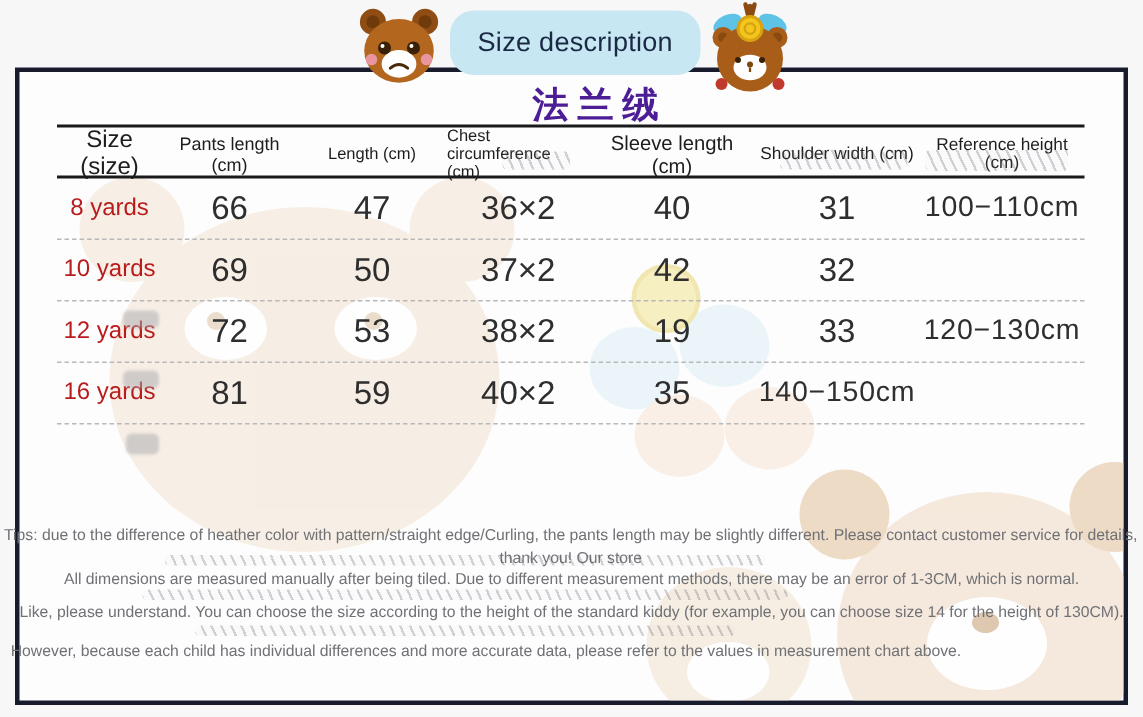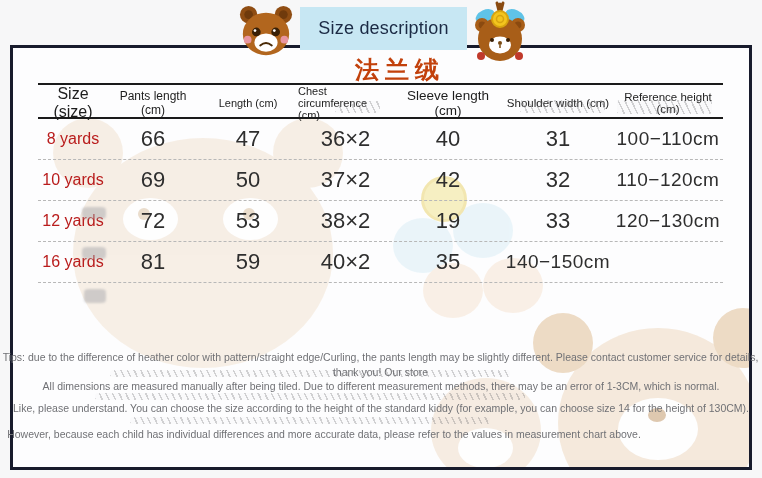--- a/index.html
+++ b/index.html
@@ -9,35 +9,35 @@
     font-family:"Liberation Sans", sans-serif;
     -webkit-font-smoothing:antialiased;
   }
   .page{position:absolute;inset:0;}
 
   
   .title-box{
     position:absolute;left:300px;top:7px;width:167px;height:43px;
     background:#c7e7f3;z-index:4;
     display:flex;align-items:center;justify-content:center;
-    font-size:18px;color:#1b2a44;letter-spacing:.2px;
+    font-size:18px;color:#1b2a44;letter-spacing:.2px;border-radius:16px;
   }
   .bear{position:absolute;z-index:5;}
   .bear-left{left:234px;top:3px;width:64px;height:56px;}
   .bear-right{left:468px;top:1px;width:64px;height:64px;}
 
   
   .main-box{
     position:absolute;left:10px;top:45px;width:742px;height:425px;
     box-sizing:border-box;border:3px solid #181b2c;background:#fdfdfe;
     overflow:hidden;z-index:1;
   }
   .wm{position:absolute;pointer-events:none;}
   .wm-text{
-    left:342px;top:6px;font-size:24px;color:#c2410c;letter-spacing:6px;
+    left:342px;top:6px;font-size:24px;color:#4c1d95;letter-spacing:6px;
     font-weight:bold;
   }
   .wm-shape{border-radius:50%;}
 
   
   .size-table{
     position:absolute;left:25px;top:35px;width:685px;z-index:2;
   }
   .t-row{
     display:grid;
@@ -178,21 +178,20 @@
         <div class="c-num">31</div>
         <div class="c-ref">100−110cm</div>
       </div>
       <div class="t-row t-data">
         <div class="c-size">10 yards</div>
         <div class="c-num">69</div>
         <div class="c-num">50</div>
         <div class="c-num">37×2</div>
         <div class="c-num">42</div>
         <div class="c-num">32</div>
-        <div class="c-ref">110−120cm</div>
       </div>
       <div class="t-row t-data">
         <div class="c-size">12 yards</div>
         <div class="c-num">72</div>
         <div class="c-num">53</div>
         <div class="c-num">38×2</div>
         <div class="c-num">19</div>
         <div class="c-num">33</div>
         <div class="c-ref">120−130cm</div>
       </div>

